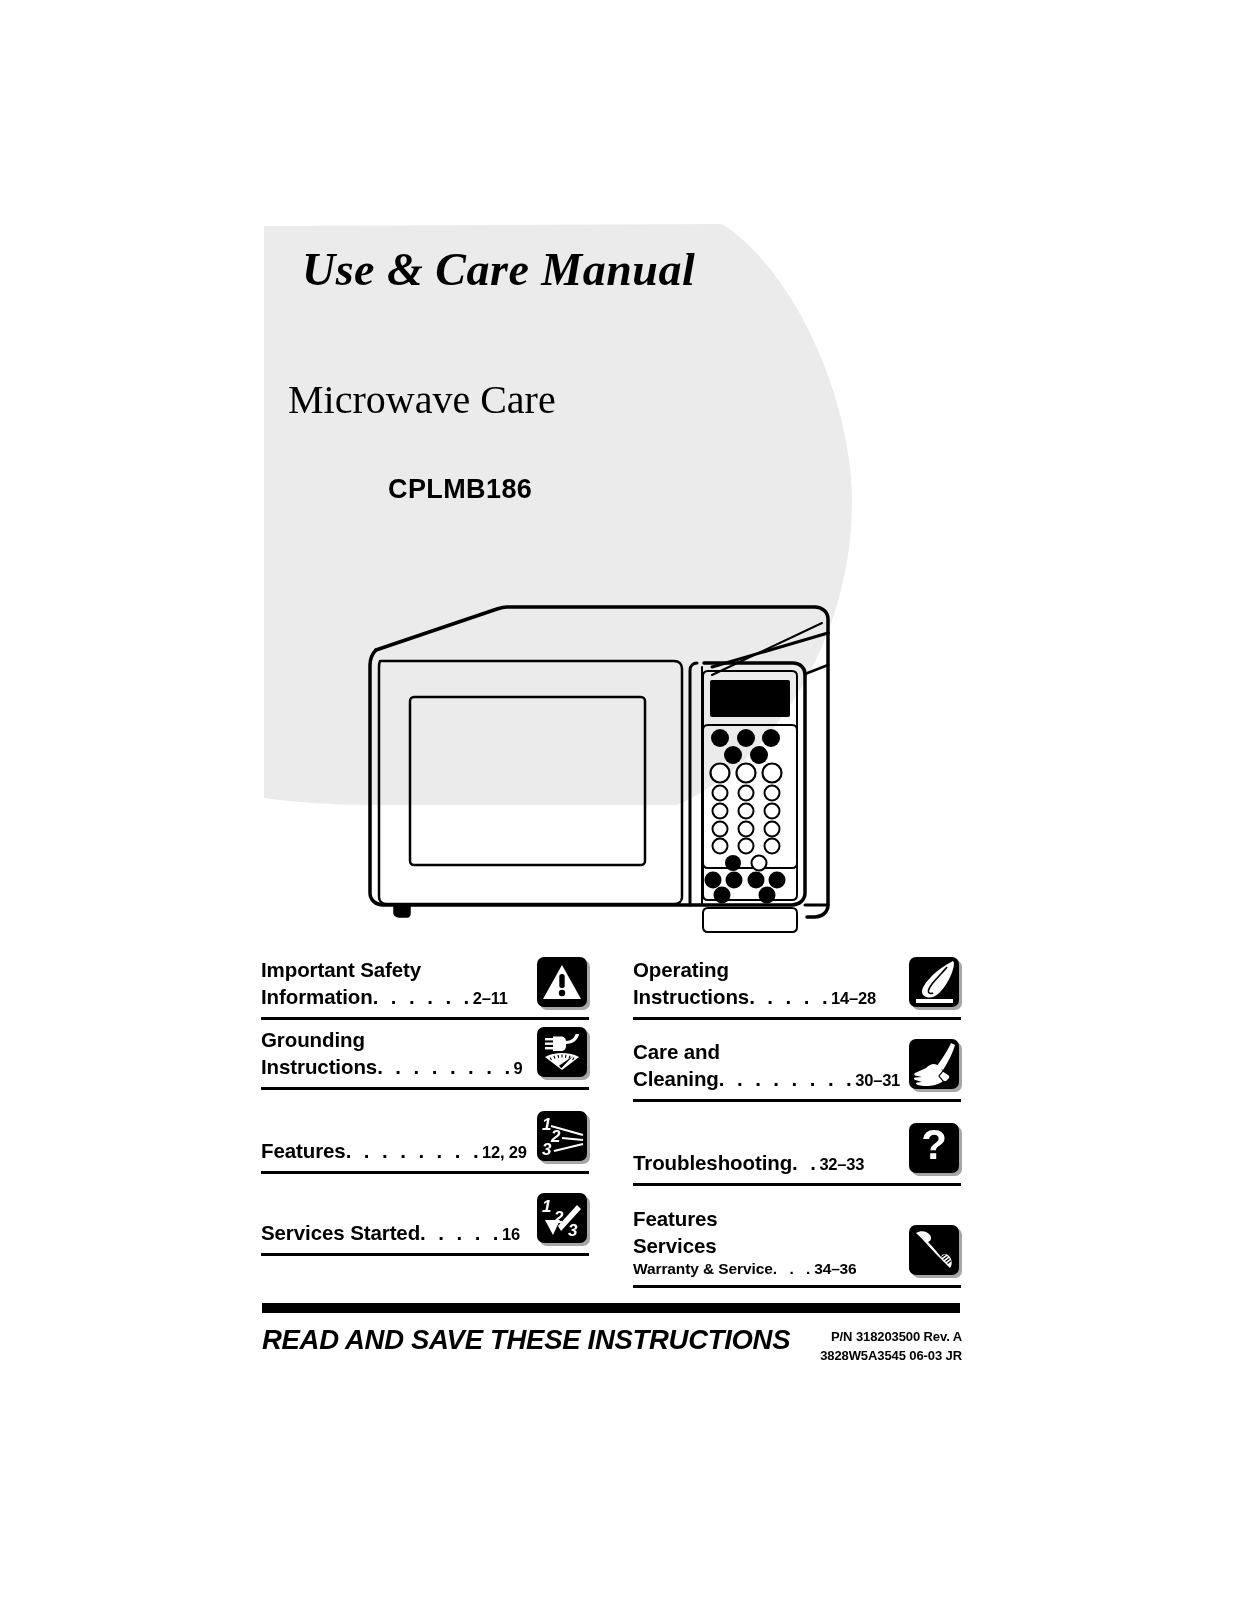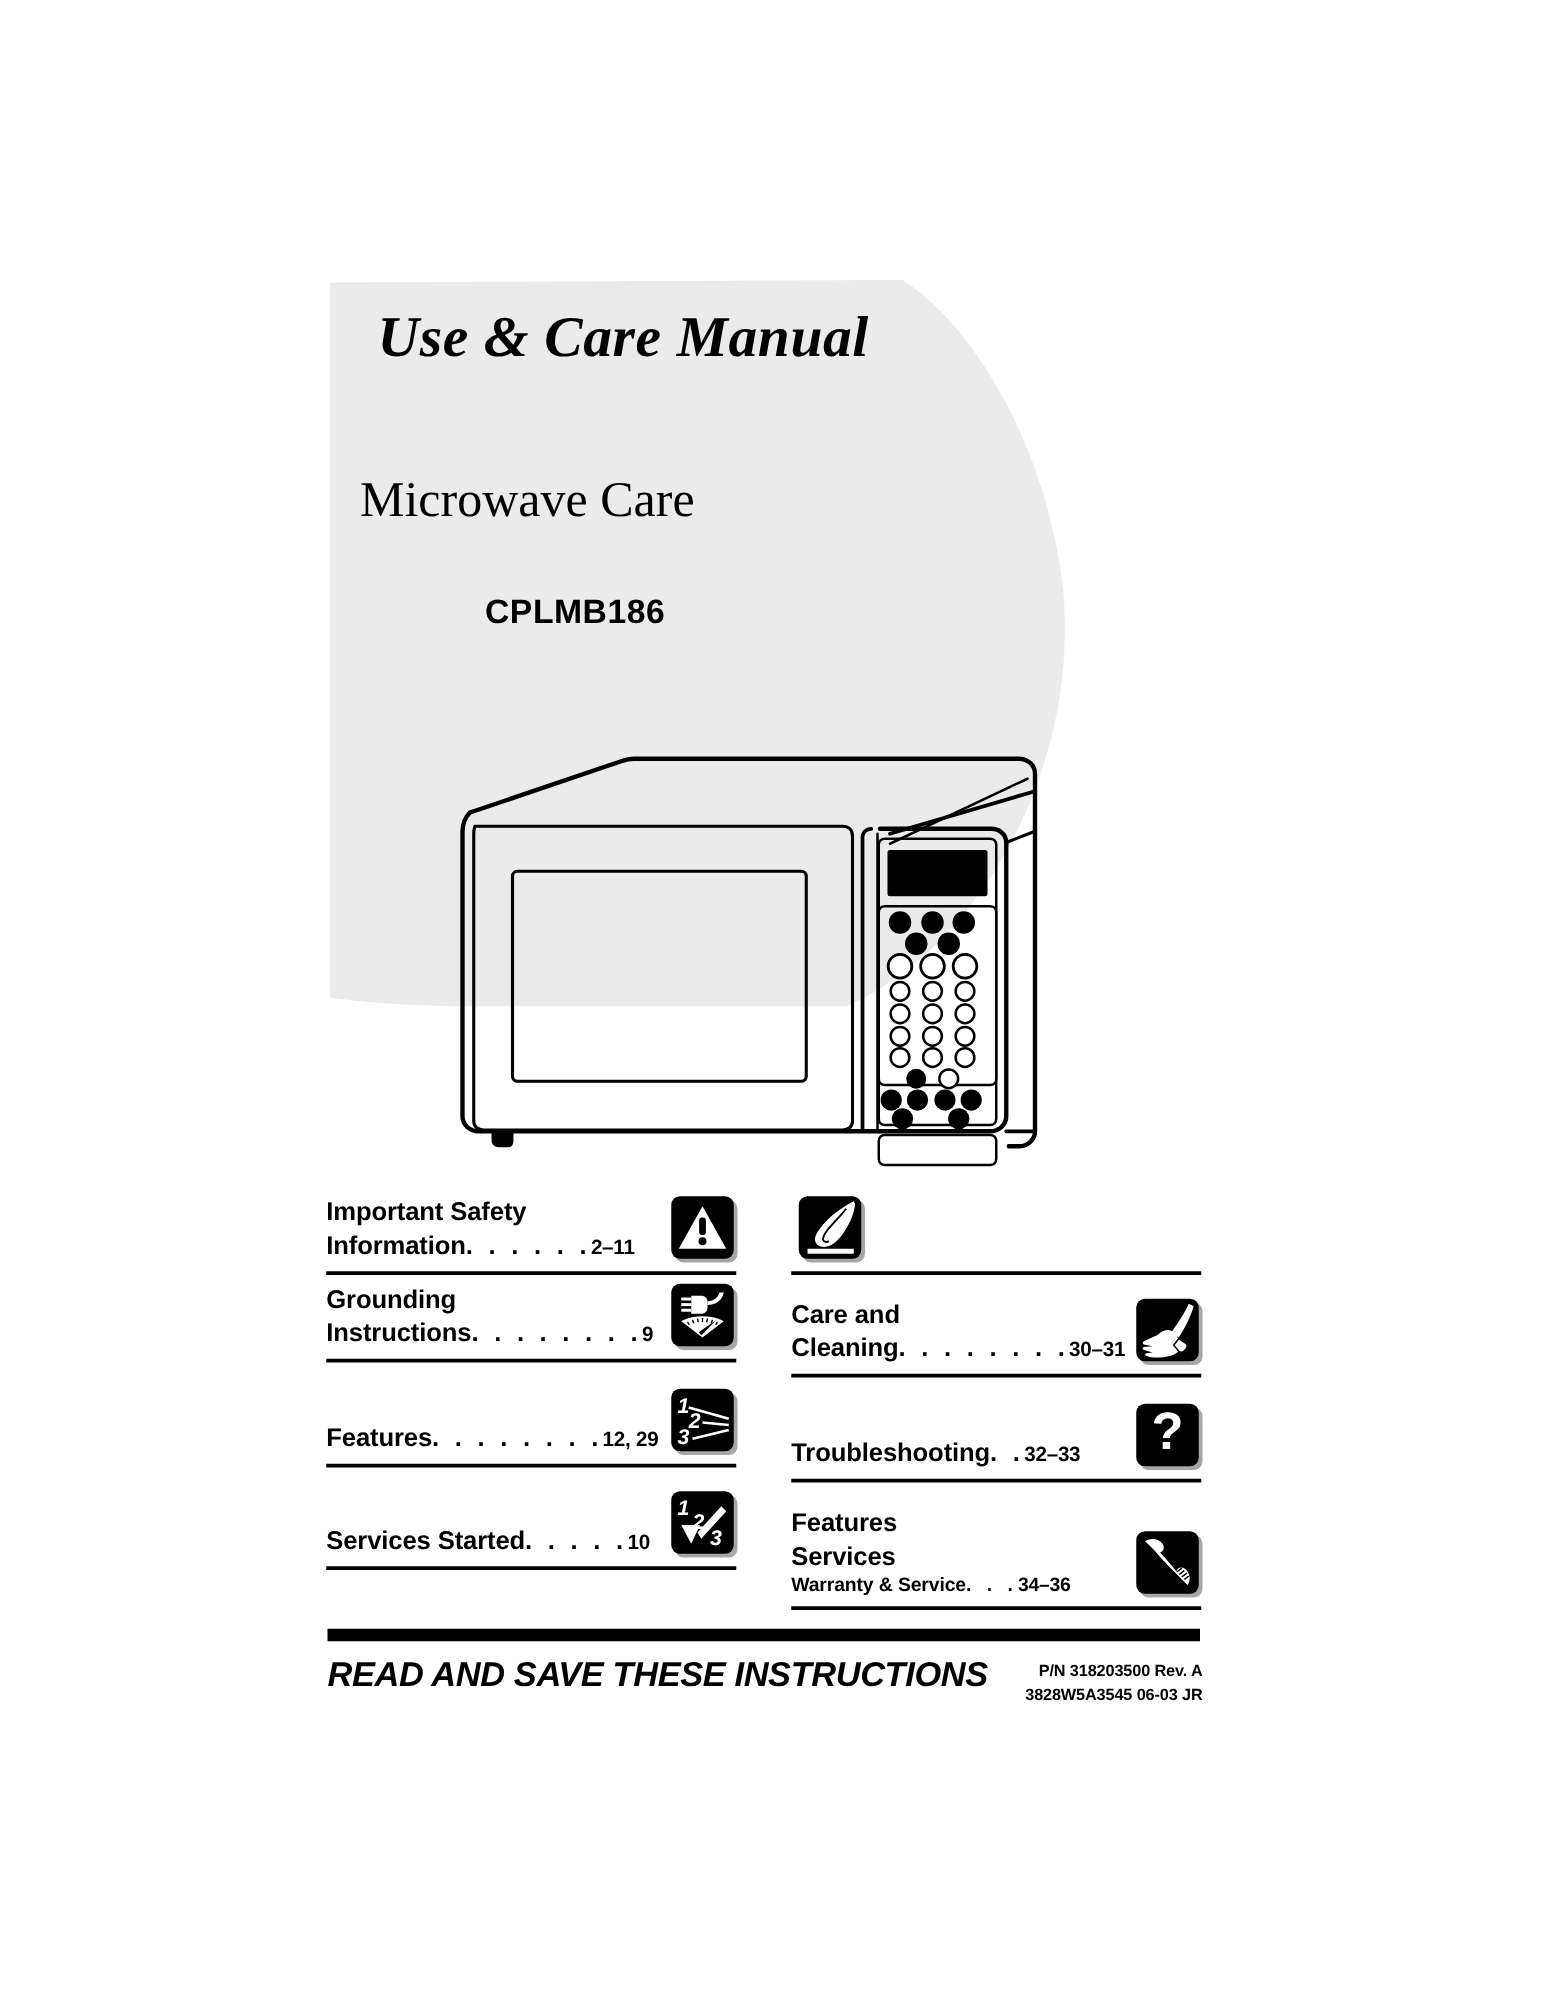--- a/index.html
+++ b/index.html
@@ -388,21 +388,21 @@
                 <line x1="25" y1="27" x2="46" y2="29"></line>
                 <line x1="17" y1="40" x2="46" y2="33"></line>
               </g>
             </svg>
           </div>
         </div>
       </div>
 
       <div class="toc-entry e-getting">
         <div class="toc-entry-text">
-          <span class="toc-line"><span>Services Started</span><span class="toc-leader">. . . . .</span><span class="toc-pages">10</span></span>
+          <span class="toc-line"><span>Services Started</span><span class="toc-leader">. . . . .</span><span class="toc-pages">16</span></span>
         </div>
         <div class="toc-icon">
           <div class="tile">
             <svg viewBox="0 0 50 50" xmlns="http://www.w3.org/2000/svg">
               <g fill="#fff" font-family="Liberation Sans, sans-serif" font-weight="bold" font-style="italic" font-size="17">
                 <text x="5" y="19">1</text>
                 <text x="17" y="30">2</text>
                 <text x="31" y="43">3</text>
               </g>
               <path d="M 8,27 L 23,27 L 16,42 Z" fill="#fff"></path>
@@ -410,20 +410,24 @@
             </svg>
           </div>
         </div>
       </div>
 
     </div>
 
     <div class="toc-col">
 
       <div class="toc-entry e-operating">
+        <div class="toc-entry-text">
+          <span class="toc-line">Operating</span>
+          <span class="toc-line"><span>Instructions</span><span class="toc-leader">. . . . .</span><span class="toc-pages">14–28</span></span>
+        </div>
         <div class="toc-icon">
           <div class="tile">
             <svg viewBox="0 0 50 50" xmlns="http://www.w3.org/2000/svg">
               <path d="M 44,4 C 44,4 30,11 22,20 C 16,26 13,31 13,34.5
                        C 13,38 16,40.5 20.5,40.5 C 26,40.5 31,36 36,29
                        C 41,22 45,12 45,6 Z" fill="#fff"></path>
               <path d="M 38,10 C 34,15 27,22 23,27 C 20,31 19,33 19.5,35
                        C 20,36.5 22,37 24,36" fill="none" stroke="#000" stroke-width="1.6"></path>
               <rect x="7" y="42" width="37" height="4" fill="#fff"></rect>
             </svg>

